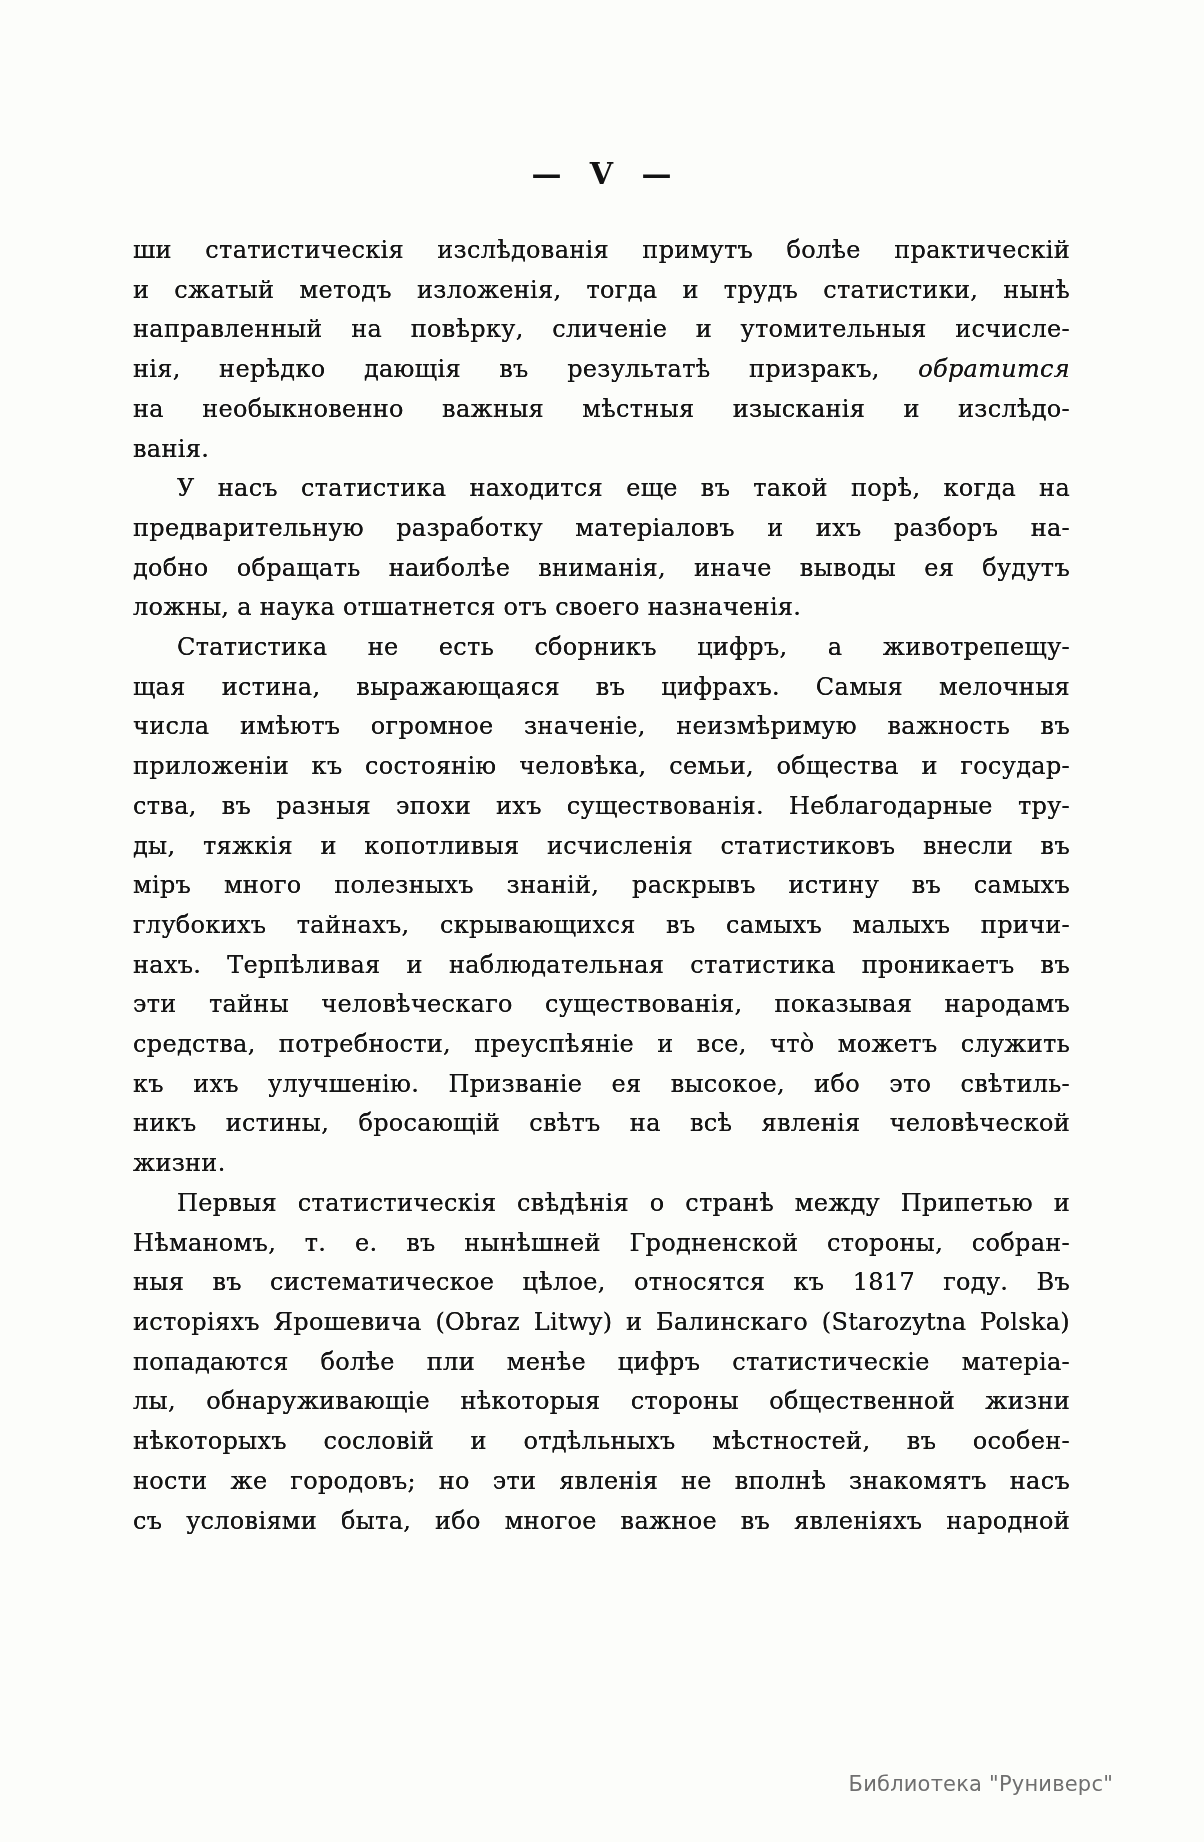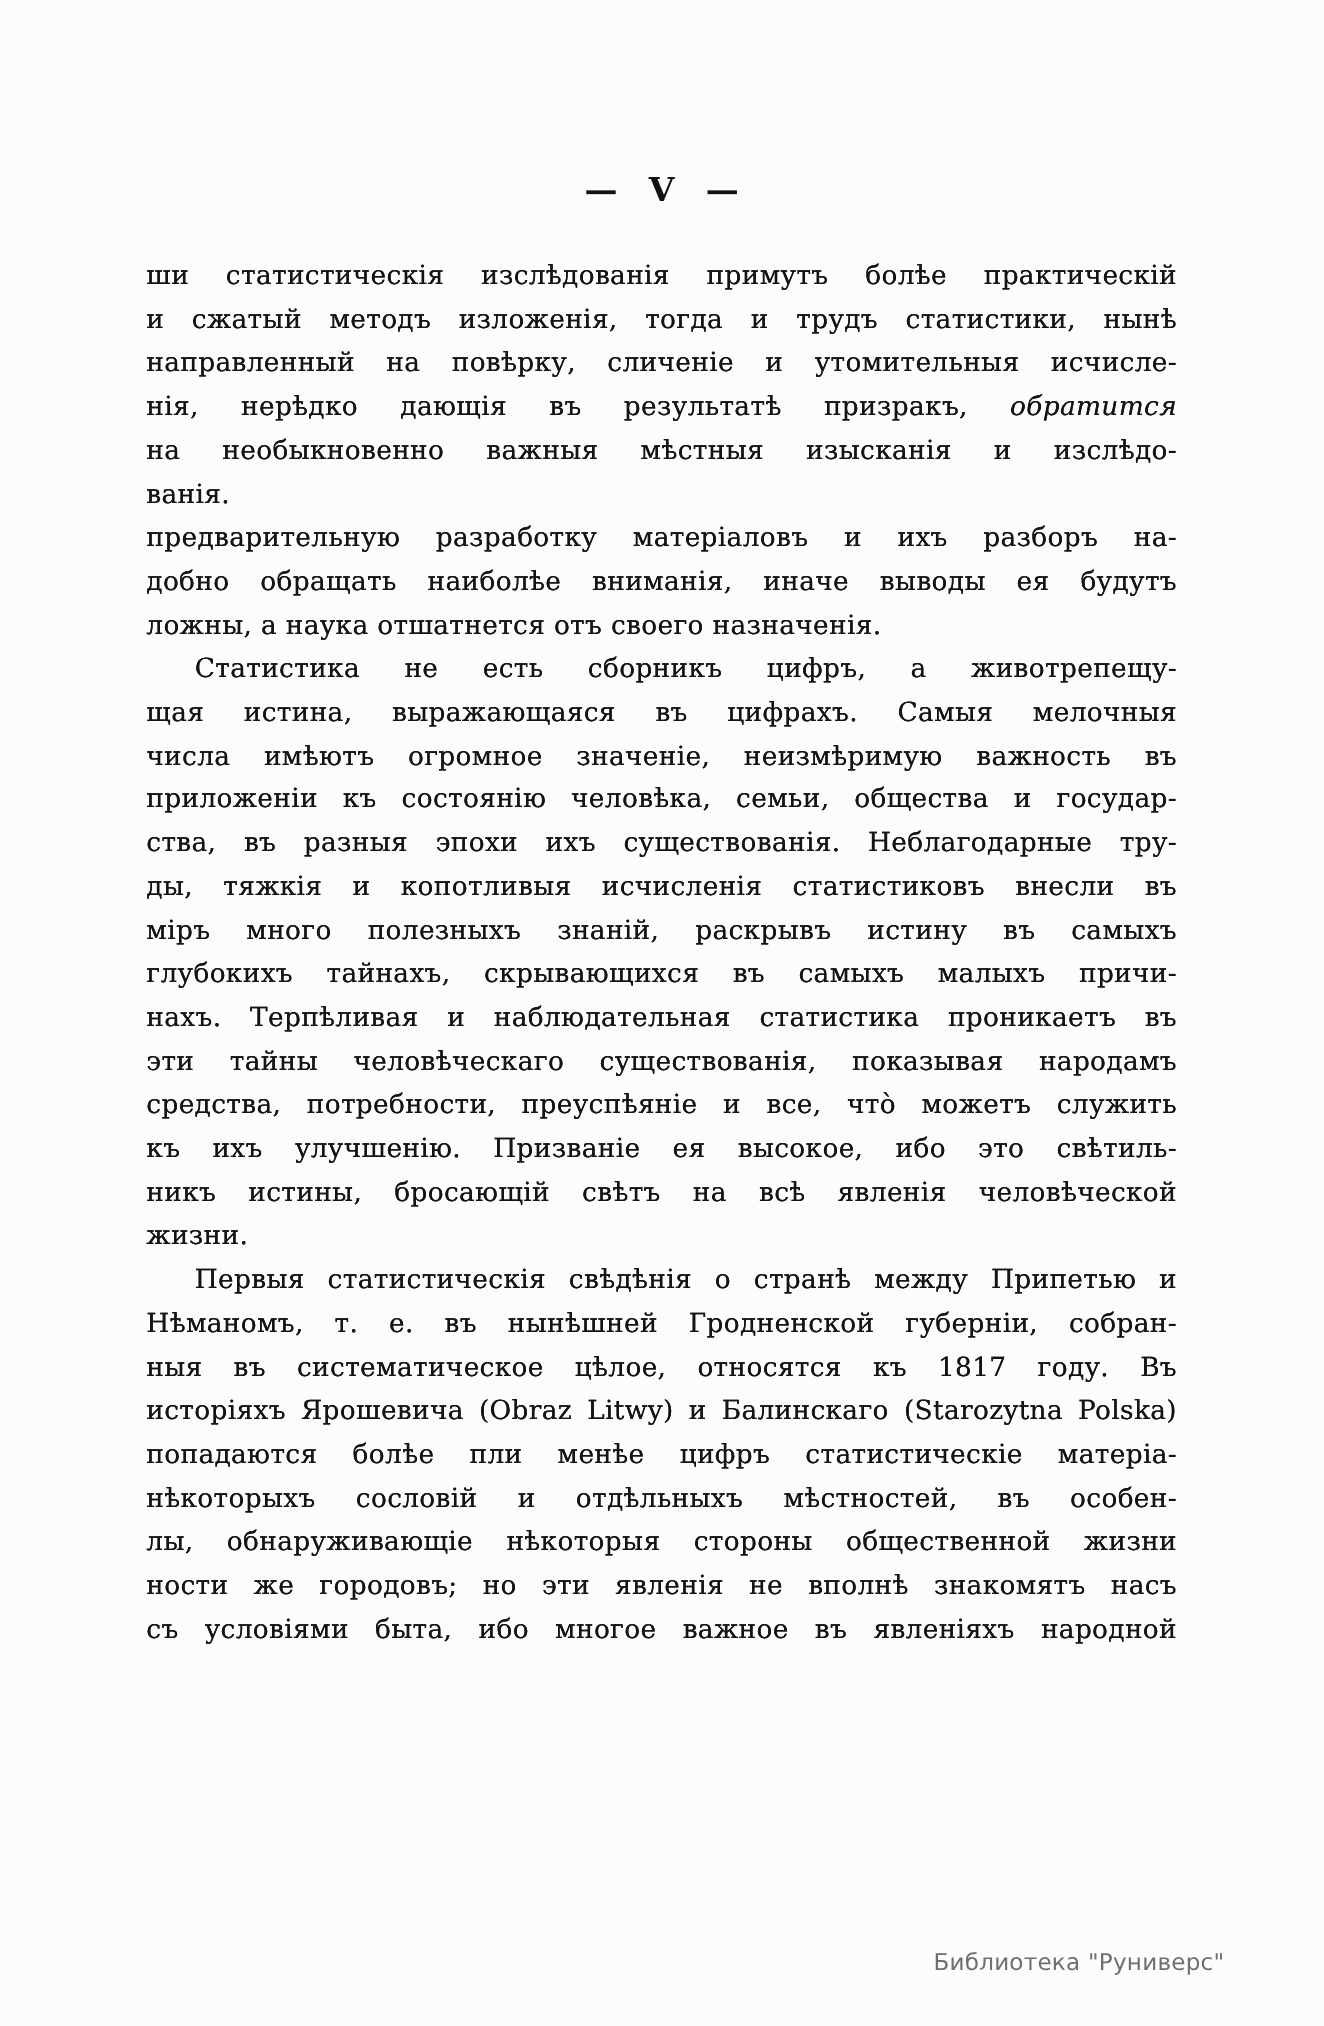--- a/index.html
+++ b/index.html
@@ -60,20 +60,21 @@
   <div class="content">
       <div class="paragraph">
         <div class="line"><span>ши статистическія изслѣдованія примутъ болѣе практическій</span></div>
         <div class="line"><span>и сжатый методъ изложенія, тогда и трудъ статистики, нынѣ</span></div>
         <div class="line"><span>направленный на повѣрку, сличеніе и утомительныя исчисле-</span></div>
         <div class="line"><span>нія, нерѣдко дающія въ результатѣ призракъ, </span><span class="em">обратится</span></div>
         <div class="line"><span>на необыкновенно важныя мѣстныя изысканія и изслѣдо-</span></div>
         <div class="line short"><span>ванія.</span></div>
       </div>
       <div class="paragraph">
+        <div class="line indent"><span>У насъ статистика находится еще въ такой порѣ, когда на</span></div>
         <div class="line"><span>предварительную разработку матеріаловъ и ихъ разборъ на-</span></div>
         <div class="line"><span>добно обращать наиболѣе вниманія, иначе выводы ея будутъ</span></div>
         <div class="line short"><span>ложны, а наука отшатнется отъ своего назначенія.</span></div>
       </div>
       <div class="paragraph">
         <div class="line indent"><span>Статистика не есть сборникъ цифръ, а животрепещу-</span></div>
         <div class="line"><span>щая истина, выражающаяся въ цифрахъ. Самыя мелочныя</span></div>
         <div class="line"><span>числа имѣютъ огромное значеніе, неизмѣримую важность въ</span></div>
         <div class="line"><span>приложеніи къ состоянію человѣка, семьи, общества и государ-</span></div>
         <div class="line"><span>ства, въ разныя эпохи ихъ существованія. Неблагодарные тру-</span></div>
@@ -82,24 +83,24 @@
         <div class="line"><span>глубокихъ тайнахъ, скрывающихся въ самыхъ малыхъ причи-</span></div>
         <div class="line"><span>нахъ. Терпѣливая и наблюдательная статистика проникаетъ въ</span></div>
         <div class="line"><span>эти тайны человѣческаго существованія, показывая народамъ</span></div>
         <div class="line"><span>средства, потребности, преуспѣяніе и все, что̀ можетъ служить</span></div>
         <div class="line"><span>къ ихъ улучшенію. Призваніе ея высокое, ибо это свѣтиль-</span></div>
         <div class="line"><span>никъ истины, бросающій свѣтъ на всѣ явленія человѣческой</span></div>
         <div class="line short"><span>жизни.</span></div>
       </div>
       <div class="paragraph">
         <div class="line indent"><span>Первыя статистическія свѣдѣнія о странѣ между Припетью и</span></div>
-        <div class="line"><span>Нѣманомъ, т. е. въ нынѣшней Гродненской губерніи, собран-</span></div>
+        <div class="line"><span>Нѣманомъ, т. е. въ нынѣшней Гродненской стороны, собран-</span></div>
         <div class="line"><span>ныя въ систематическое цѣлое, относятся къ 1817 году. Въ</span></div>
         <div class="line"><span>исторіяхъ Ярошевича (Obraz Litwy) и Балинскаго (Starozytna Polska)</span></div>
         <div class="line"><span>попадаются болѣе пли менѣе цифръ статистическіе матеріа-</span></div>
+        <div class="line"><span>лы, обнаруживающіе нѣкоторыя стороны общественной жизни</span></div>
         <div class="line"><span>нѣкоторыхъ сословій и отдѣльныхъ мѣстностей, въ особен-</span></div>
-        <div class="line"><span>лы, обнаруживающіе нѣкоторыя стороны общественной жизни</span></div>
         <div class="line"><span>ности же городовъ; но эти явленія не вполнѣ знакомятъ насъ</span></div>
         <div class="line"><span>съ условіями быта, ибо многое важное въ явленіяхъ народной</span></div>
       </div>
     </div>
   <div class="watermark">Библиотека "Руниверс"</div>
 </div>
 
 </body></html>

